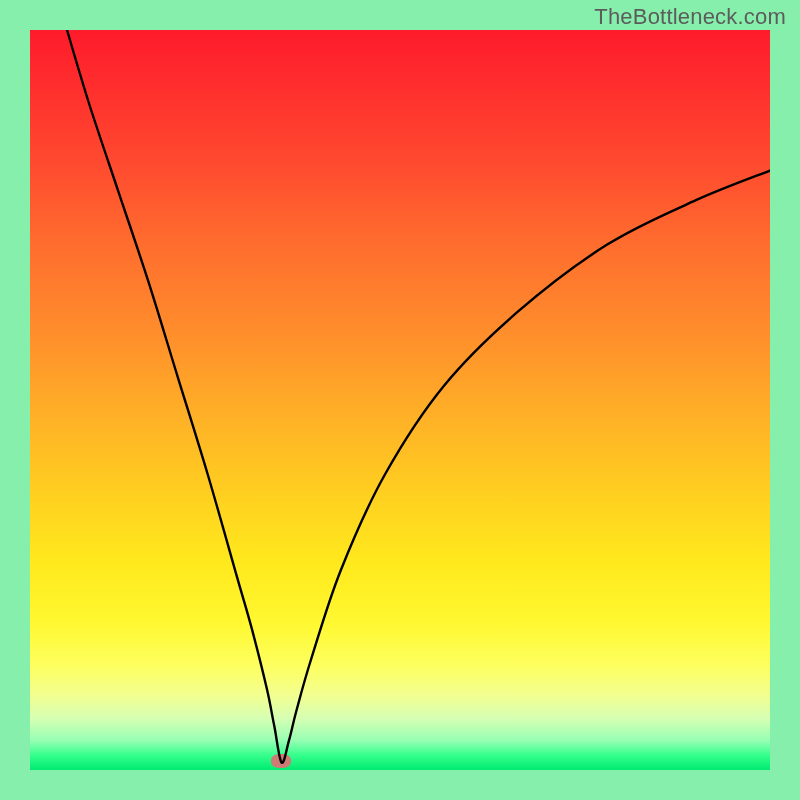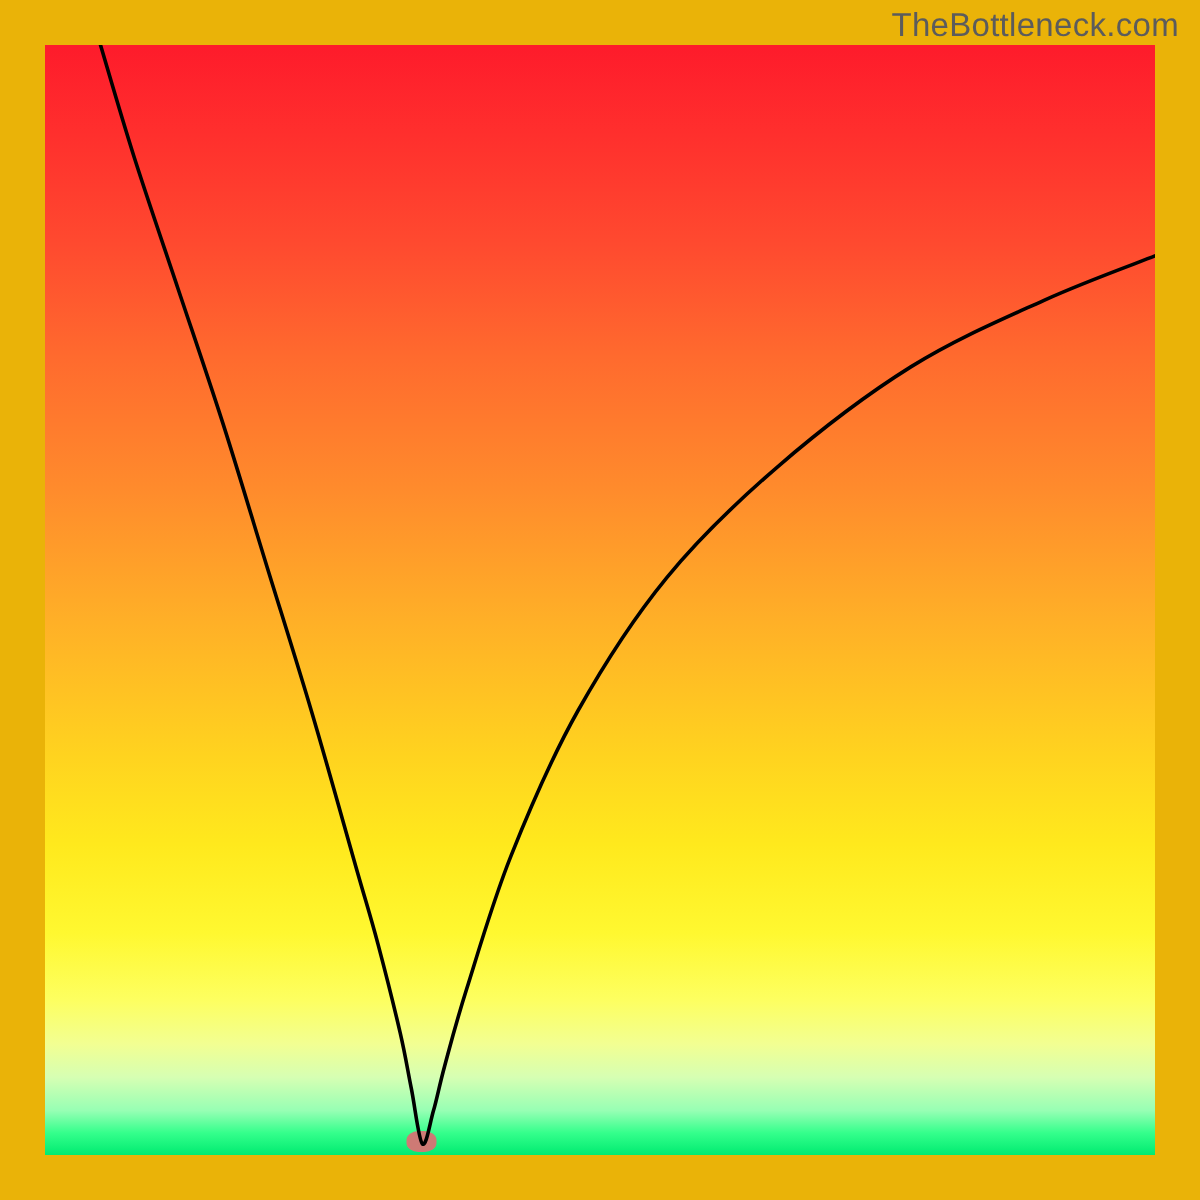--- a/index.html
+++ b/index.html
@@ -8,21 +8,21 @@
     width: 800px;
     height: 800px;
     background: #000;
     overflow: hidden;
     font-family: Arial, Helvetica, sans-serif;
   }
   .outer {
     position: relative;
     width: 800px;
     height: 800px;
-    background: #eab308;
+    background: #86efac;
   }
   .watermark {
     position: absolute;
     top: 4px;
     right: 14px;
     color: #5c5c5c;
     font-size: 22px;
     font-weight: 400;
     letter-spacing: 0.2px;
     z-index: 5;

